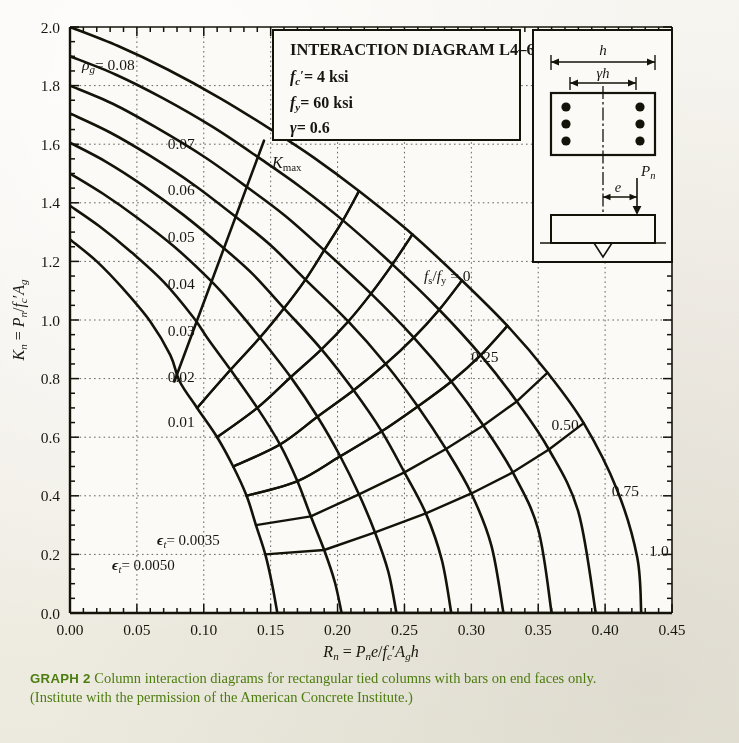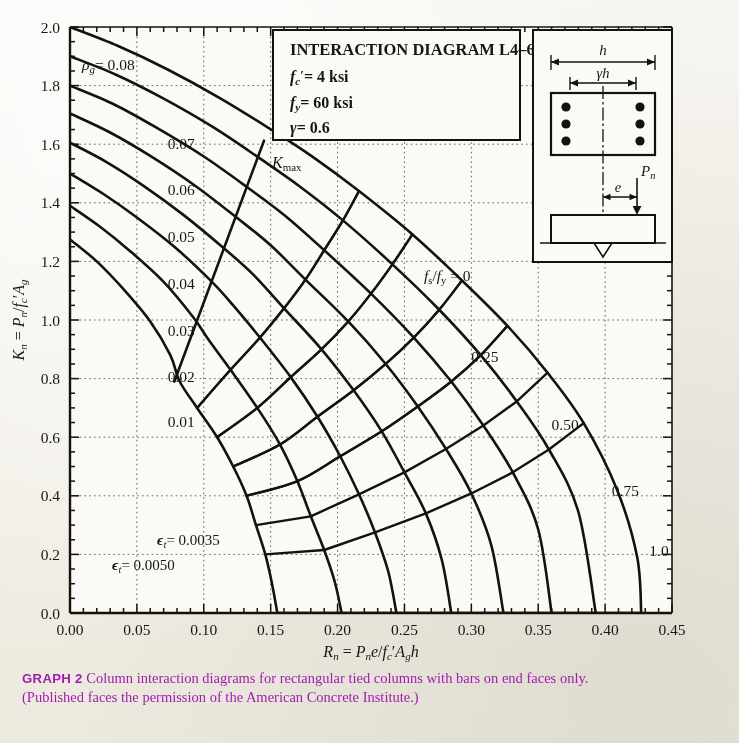--- a/index.html
+++ b/index.html
@@ -13,22 +13,22 @@
   #page{position:absolute;inset:0;background:#f5f3ee;}
   
   #paper-tint{position:absolute;inset:0;
     background:
       radial-gradient(ellipse at 20% 12%, rgba(255,255,255,.85), rgba(0,0,0,0) 60%),
       radial-gradient(ellipse at 88% 92%, rgba(205,200,188,.45), rgba(0,0,0,0) 65%),
       linear-gradient(180deg,#f7f5f0 0%,#f2efe8 55%,#eceade 100%);
     pointer-events:none;}
   svg#chart{position:absolute;left:0;top:0;}
   .caption{
-    position:absolute;left:22px;top:669px;width:690px;
-    font-size:14.5px;line-height:19px;color:#a21caf;
+    position:absolute;left:30px;top:669px;width:690px;
+    font-size:14.5px;line-height:19px;color:#4d7c0f;
   }
   .caption b{font-family:"Liberation Sans",sans-serif;font-size:13.2px;letter-spacing:.3px;}
   
   #ghost{position:absolute;inset:0;opacity:.13;pointer-events:none;
      transform:scaleX(-1);filter:blur(.4px);}
 </style>
 </head>
 <body>
 
 <div id="page">
@@ -435,15 +435,15 @@
 
       <rect x="551" y="215" width="104" height="28" fill="#fbfaf6" stroke="#141309" stroke-width="2"></rect>
       <line x1="540" y1="243" x2="666" y2="243" stroke="#141309" stroke-width="1.6"></line>
       <path d="M594 243 l9 14 l9 -14" fill="none" stroke="#141309" stroke-width="1.6"></path>
     </g>
   </svg>
 
   <div class="caption">
     <b>GRAPH 2</b>
     <span>Column interaction diagrams for rectangular tied columns with bars on end faces only.</span><br>
-    <span>(Published faces the permission of the American Concrete Institute.)</span>
+    <span>(Institute with the permission of the American Concrete Institute.)</span>
   </div>
 </div>
 
 </body></html>

